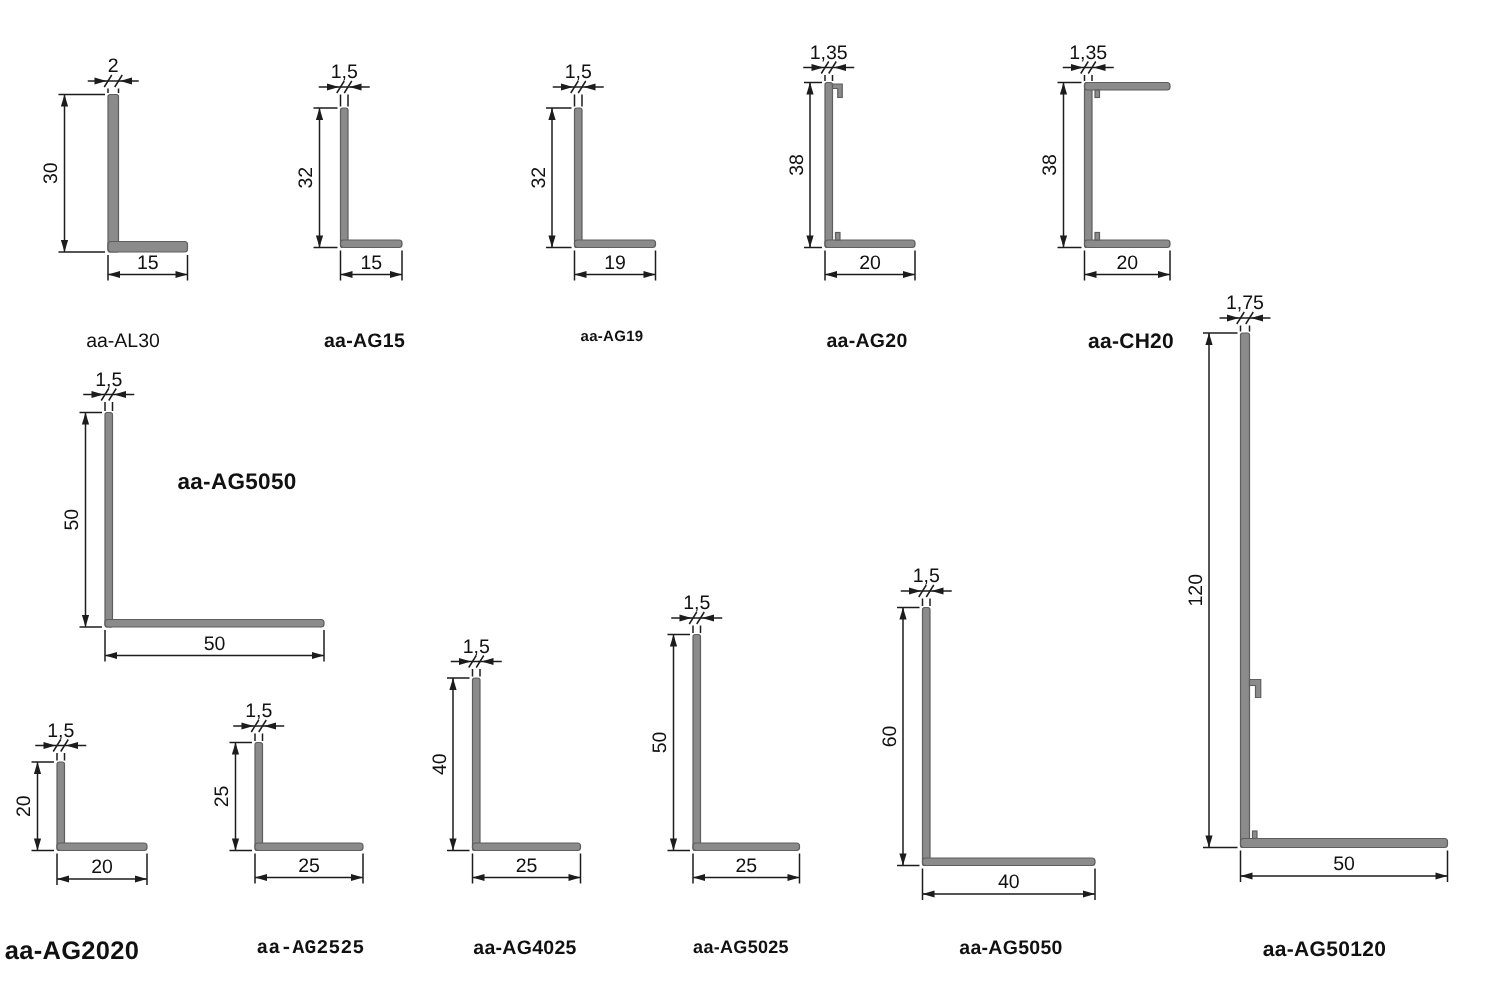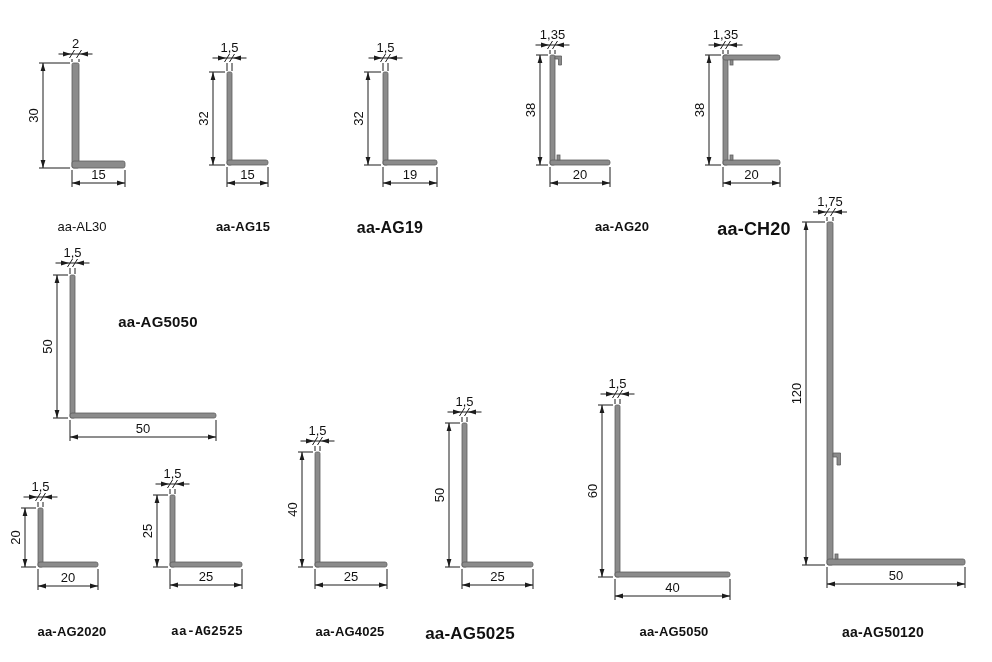--- a/index.html
+++ b/index.html
@@ -314,24 +314,24 @@
         <polygon points="615,596 623,593.6 623,598.4" fill="#1c1c1c"></polygon>
         <polygon points="730,596 722,593.6 722,598.4" fill="#1c1c1c"></polygon>
         <line x1="615" y1="579" x2="615" y2="600" stroke="#1c1c1c" stroke-width="1"></line>
         <line x1="730" y1="579" x2="730" y2="600" stroke="#1c1c1c" stroke-width="1"></line>
         <text x="672.5" y="592" text-anchor="middle" font-size="13" fill="#111111">40</text>
       </g>
     </svg>
   <div id="labels">
       <div class="plabel regular" style="left: 82px; top: 219px; font-size: 13px;">aa-AL30</div>
       <div class="plabel" style="left: 243px; top: 219px; font-size: 13px;">aa-AG15</div>
-      <div class="plabel" style="left: 390px; top: 219px; font-size: 16px;">aa-AG19</div>
-      <div class="plabel" style="left: 578px; top: 219px; font-size: 13px; margin-left: 44px;">aa-AG20</div>
-      <div class="plabel" style="left: 754px; top: 219px; font-size: 18px;">aa-CH20</div>
+      <div class="plabel" style="left: 408px; top: 219px; font-size: 10px;">aa-AG19</div>
+      <div class="plabel" style="left: 578px; top: 219px; font-size: 13px;">aa-AG20</div>
+      <div class="plabel" style="left: 754px; top: 219px; font-size: 14px;">aa-CH20</div>
       <div class="plabel" style="left: 158px; top: 313px; font-size: 15px;">aa-AG5050</div>
       <div class="plabel" style="left: 883px; top: 624px; font-size: 14px;">aa-AG50120</div>
-      <div class="plabel" style="left: 72px; top: 624px; font-size: 13px;">aa-AG2020</div>
+      <div class="plabel" style="left: 48px; top: 624px; font-size: 17px;">aa-AG2020</div>
       <div class="plabel" style="left: 207px; top: 624px; font-size: 13px; font-family: Liberation Mono, monospace;">aa-AG2525</div>
       <div class="plabel" style="left: 350px; top: 624px; font-size: 13px;">aa-AG4025</div>
-      <div class="plabel" style="left: 470px; top: 624px; font-size: 17px;">aa-AG5025</div>
+      <div class="plabel" style="left: 494px; top: 624px; font-size: 12px;">aa-AG5025</div>
       <div class="plabel" style="left: 674px; top: 624px; font-size: 13px;">aa-AG5050</div>
     </div>
 </div>
 
 </body></html>

